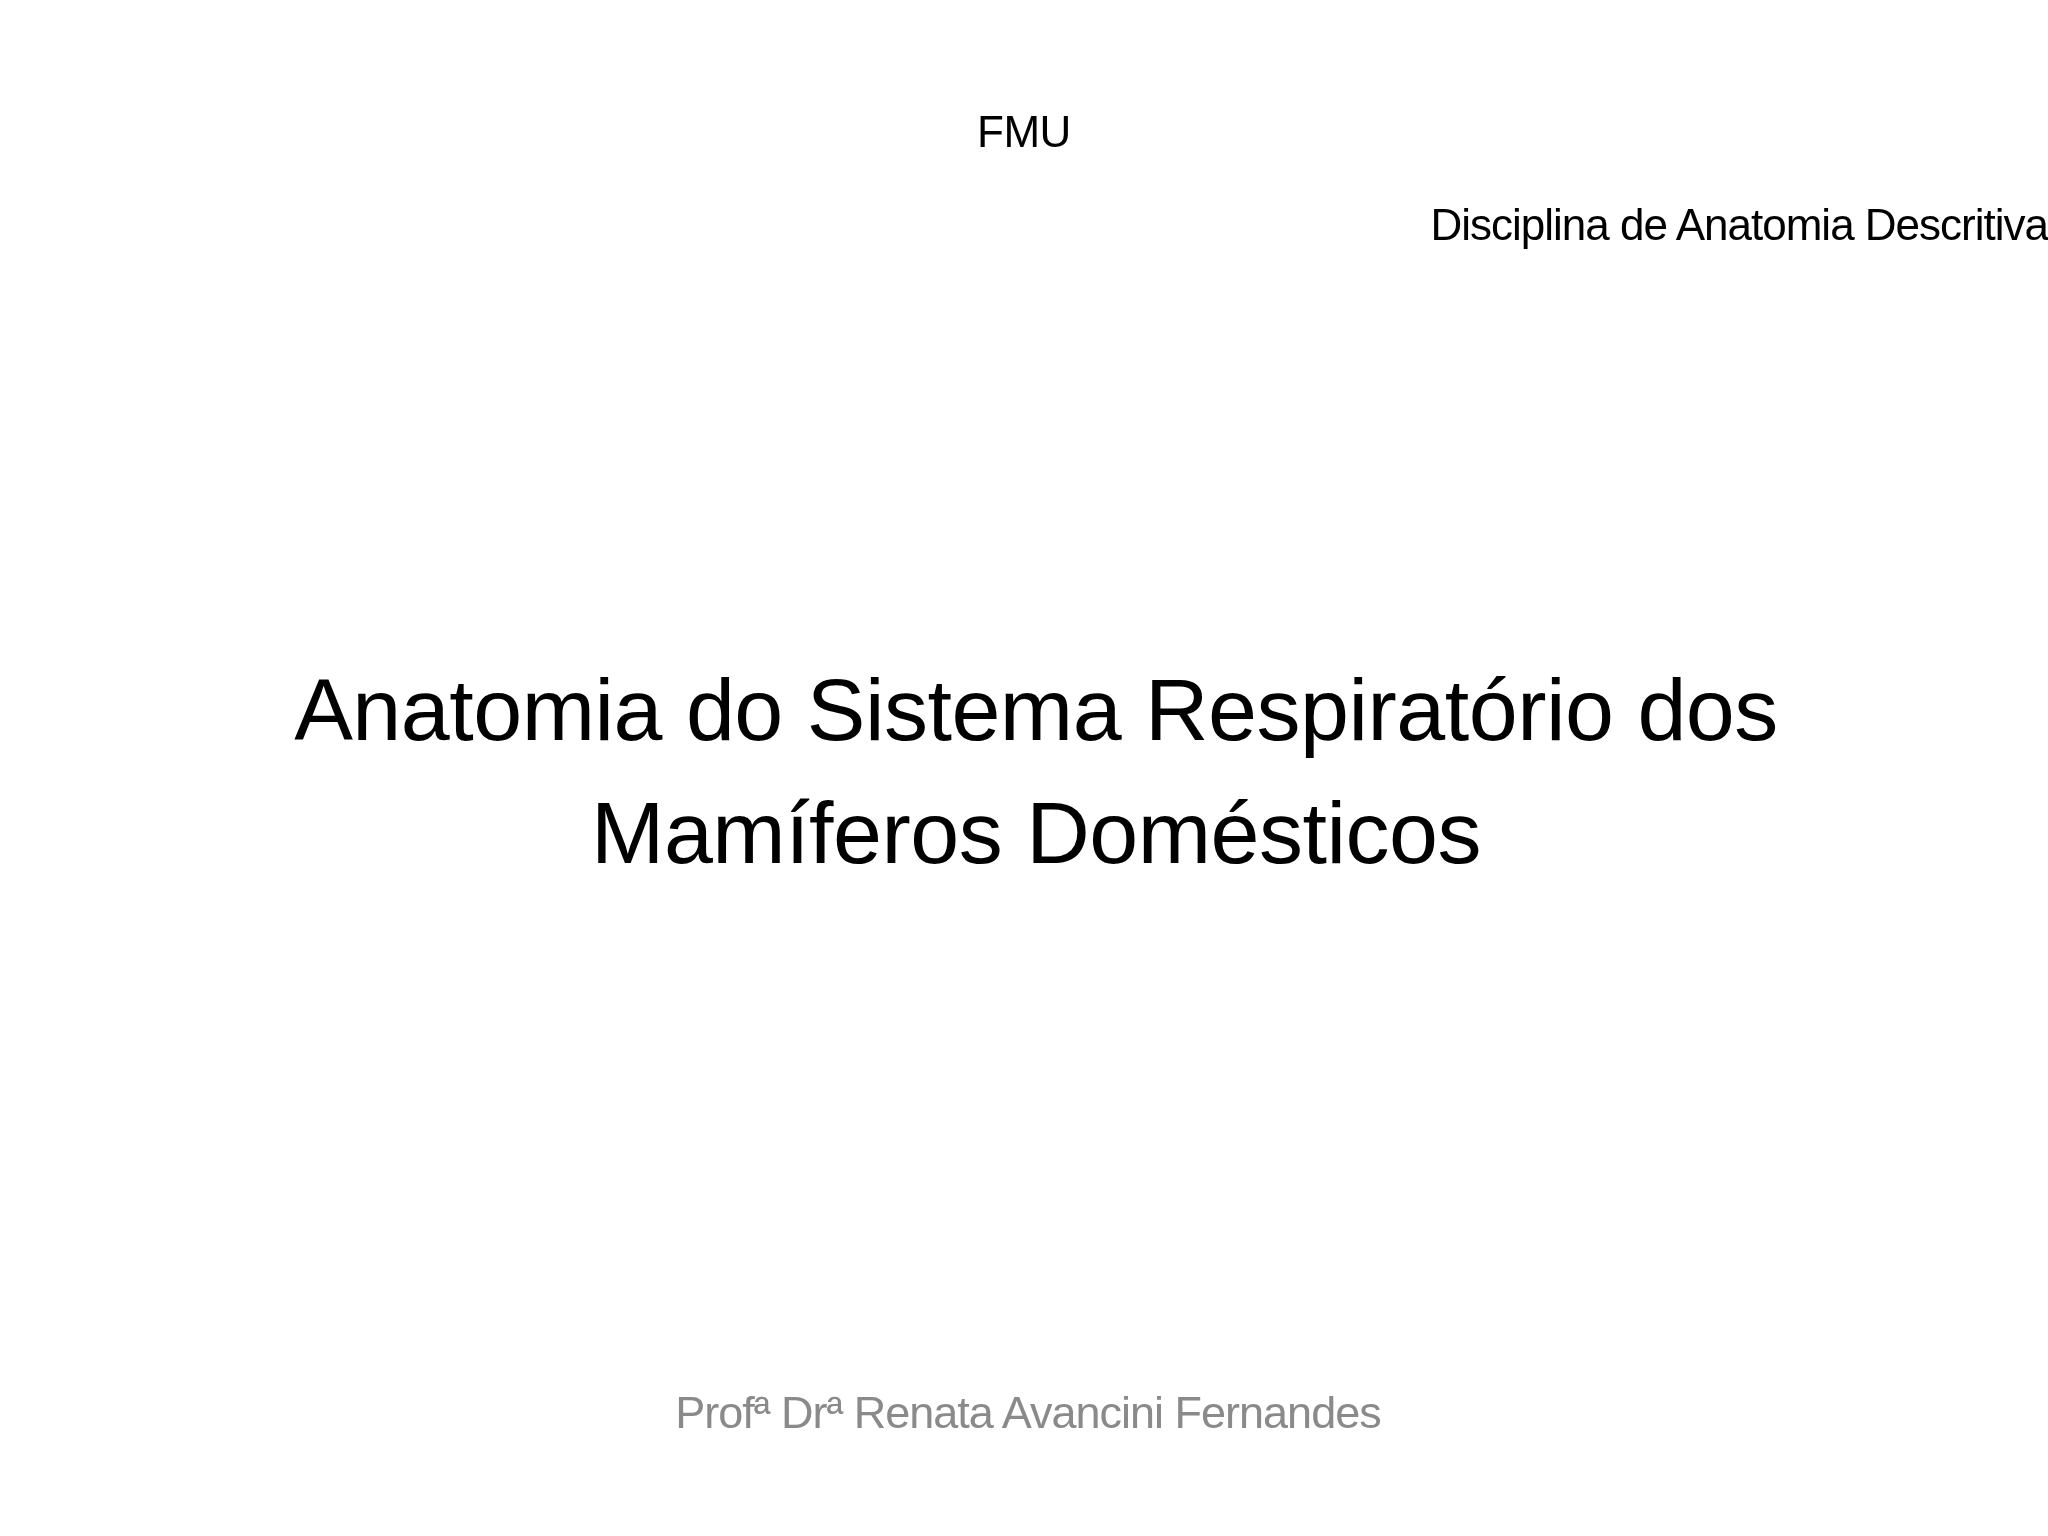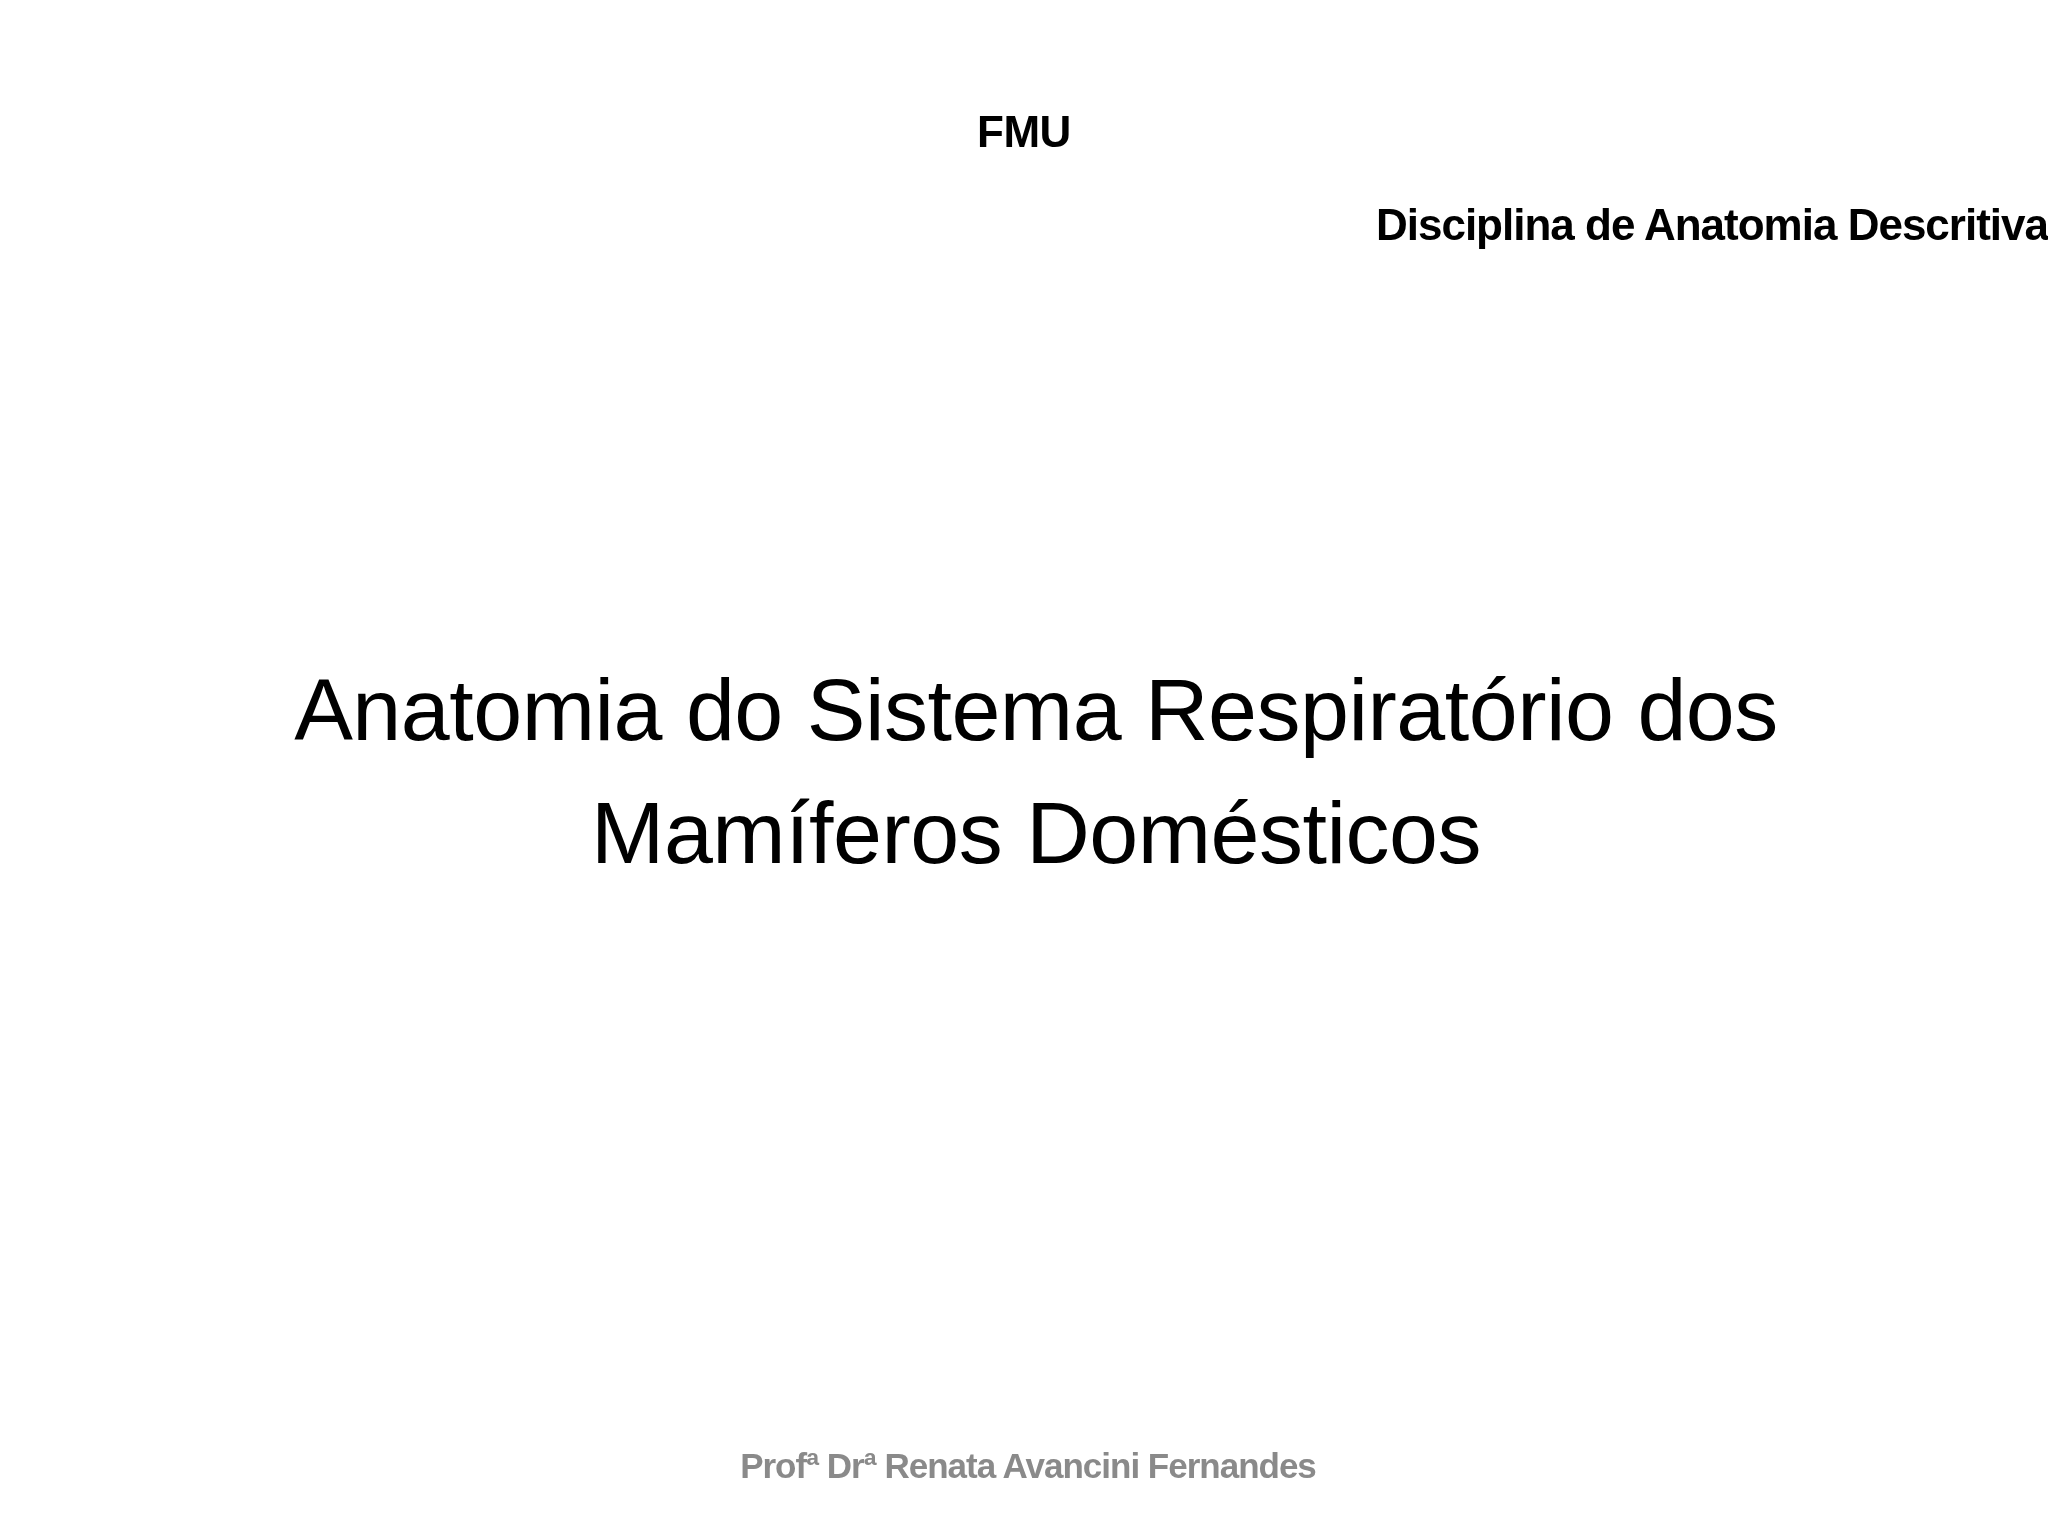--- a/index.html
+++ b/index.html
@@ -17,21 +17,20 @@
     background: var(--bg, #ffffff);
     color: var(--text, #000000);
     overflow: hidden;
   }
   .line {
     position: absolute;
     left: 0;
     right: 0;
     text-align: center;
     white-space: nowrap;
-    font-weight: bold;
   }
   .institution {
     top: 106px;
     font-size: 44px;
     line-height: 1.2;
     letter-spacing: -0.5px;
   }
   .discipline {
     top: 199px;
     font-size: 44px;
@@ -46,22 +45,22 @@
     right: 16px;
     text-align: center;
   }
   .title-line {
     font-size: 88px;
     line-height: 123px;
     letter-spacing: -0.5px;
     white-space: nowrap;
   }
   .author {
-    top: 1445px;
-    font-size: 35px;
+    top: 1386px;
+    font-size: 45px;
     line-height: 1.2;
     letter-spacing: -1px;
     color: var(--author, #8a8a8a);
     padding-left: 8px;
   }
 </style>
 </head>
 <body>
 
 <div class="slide">

